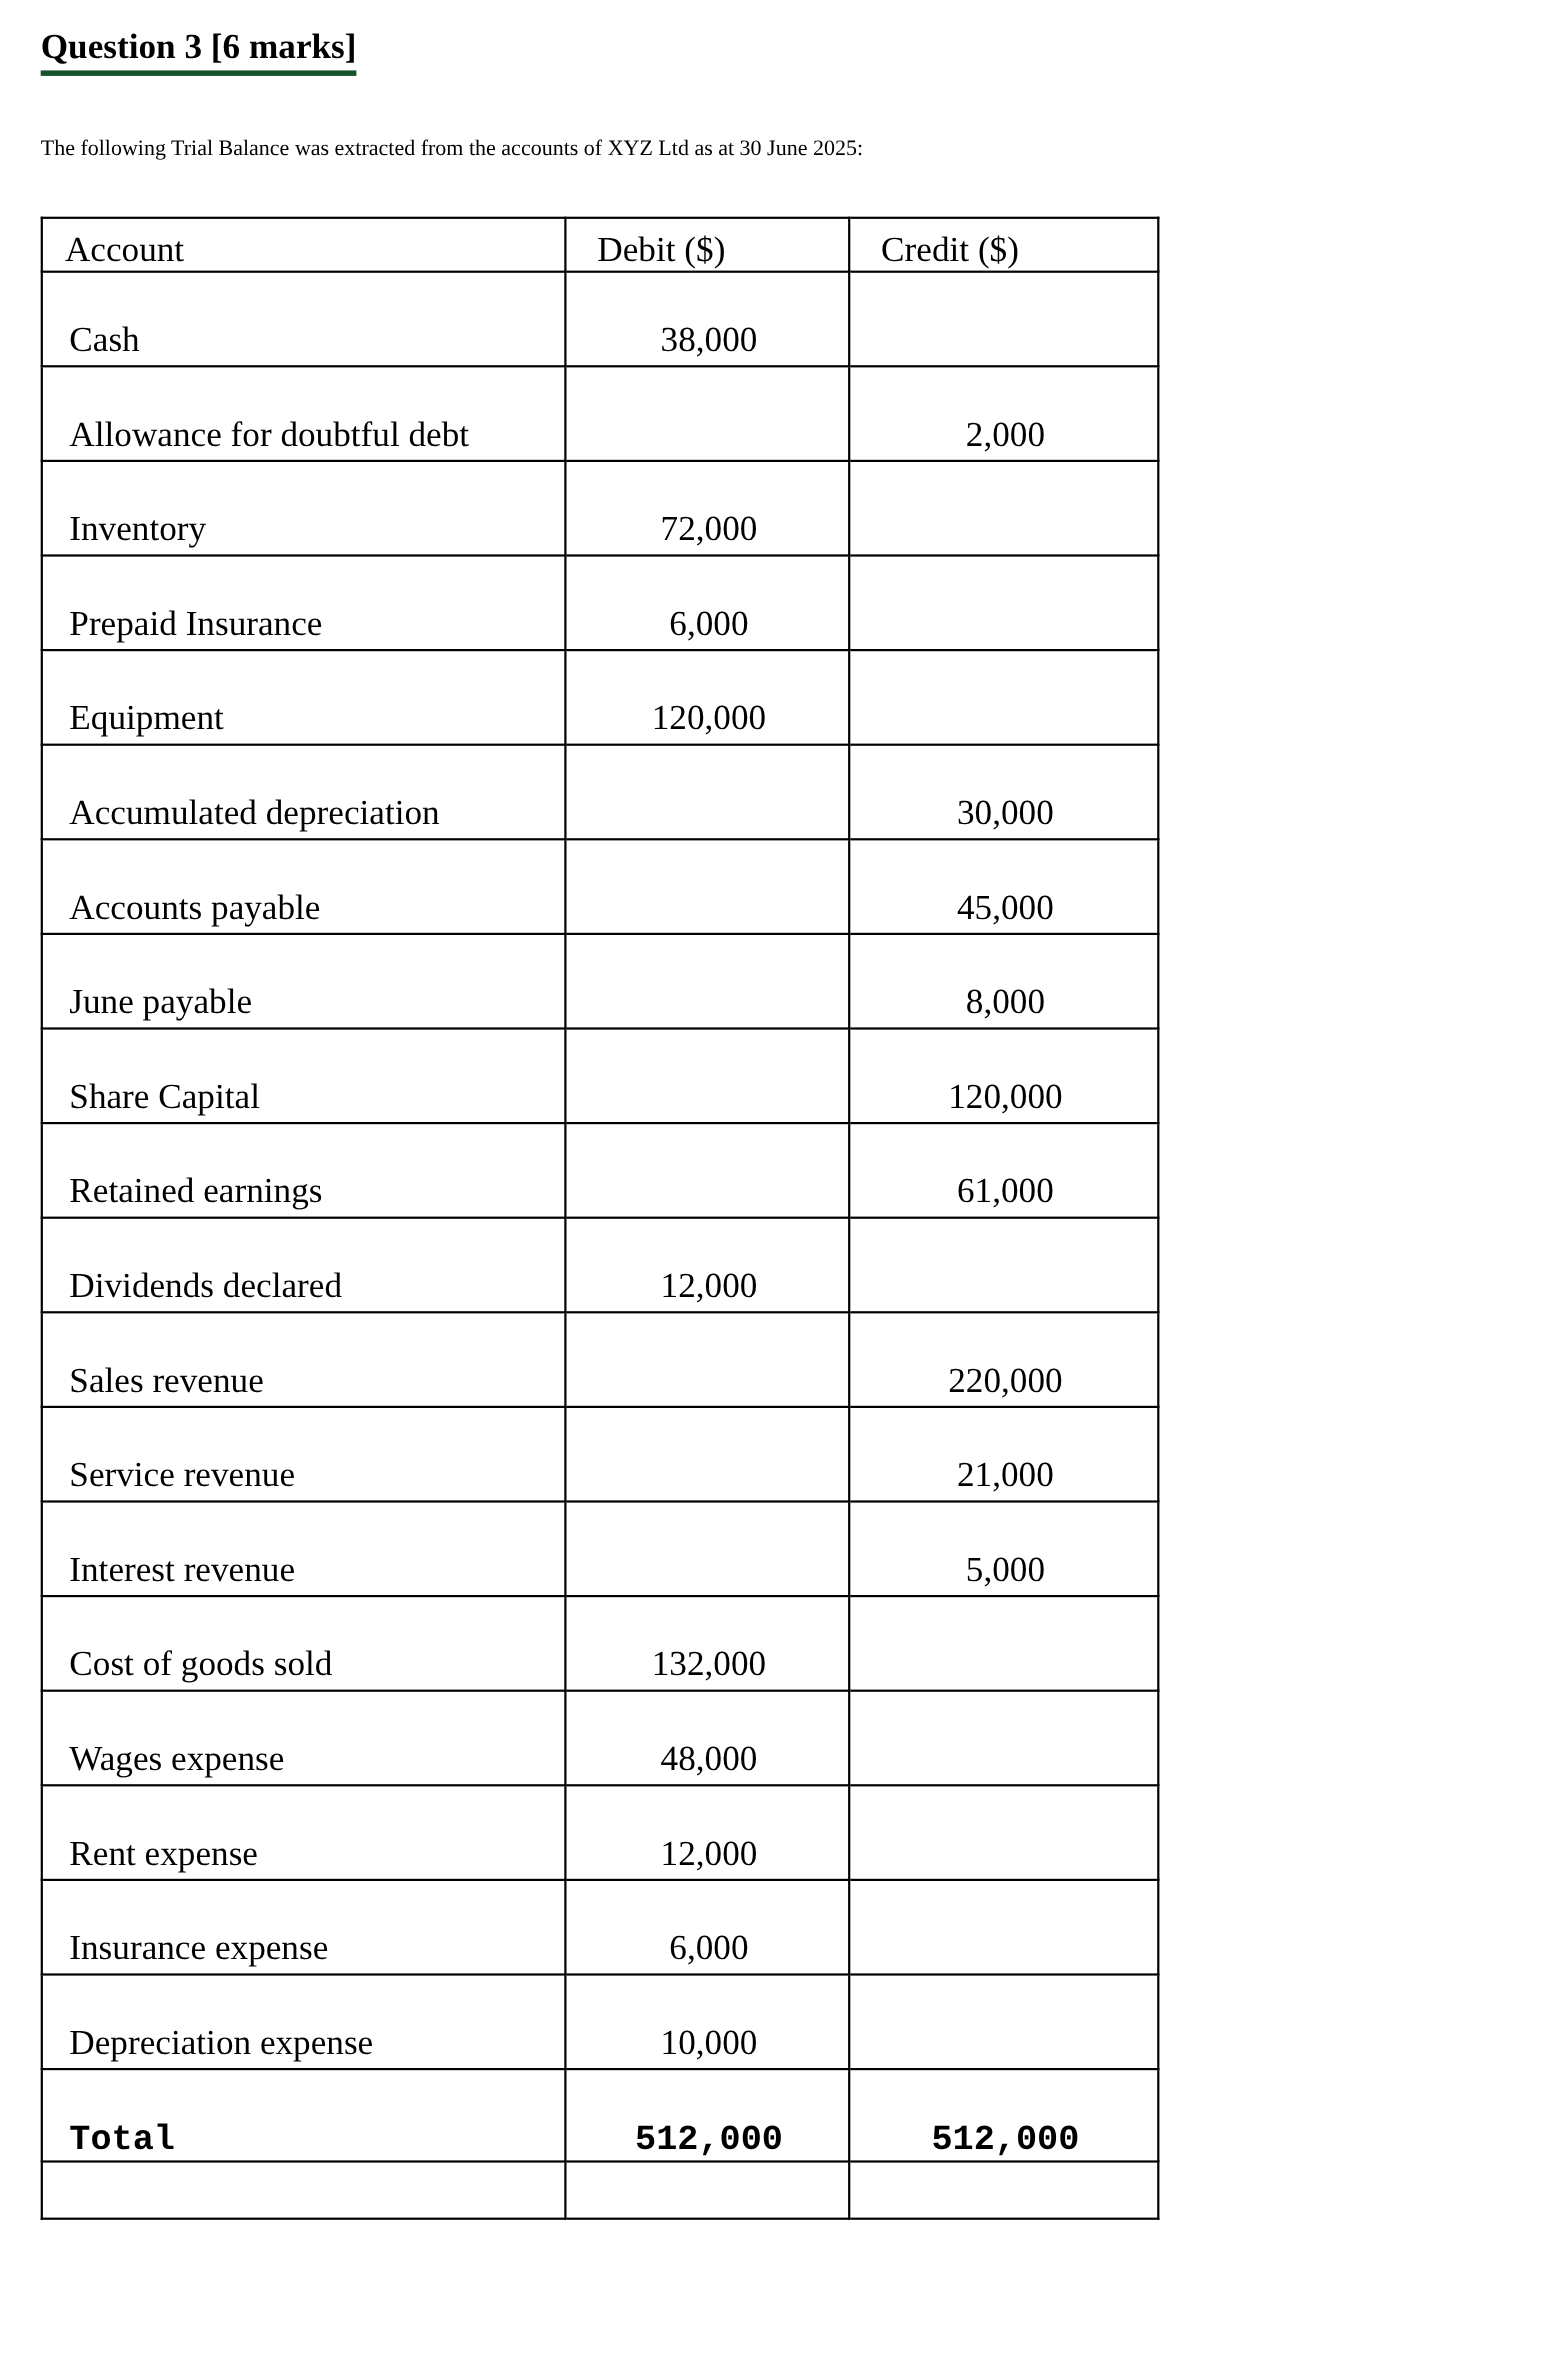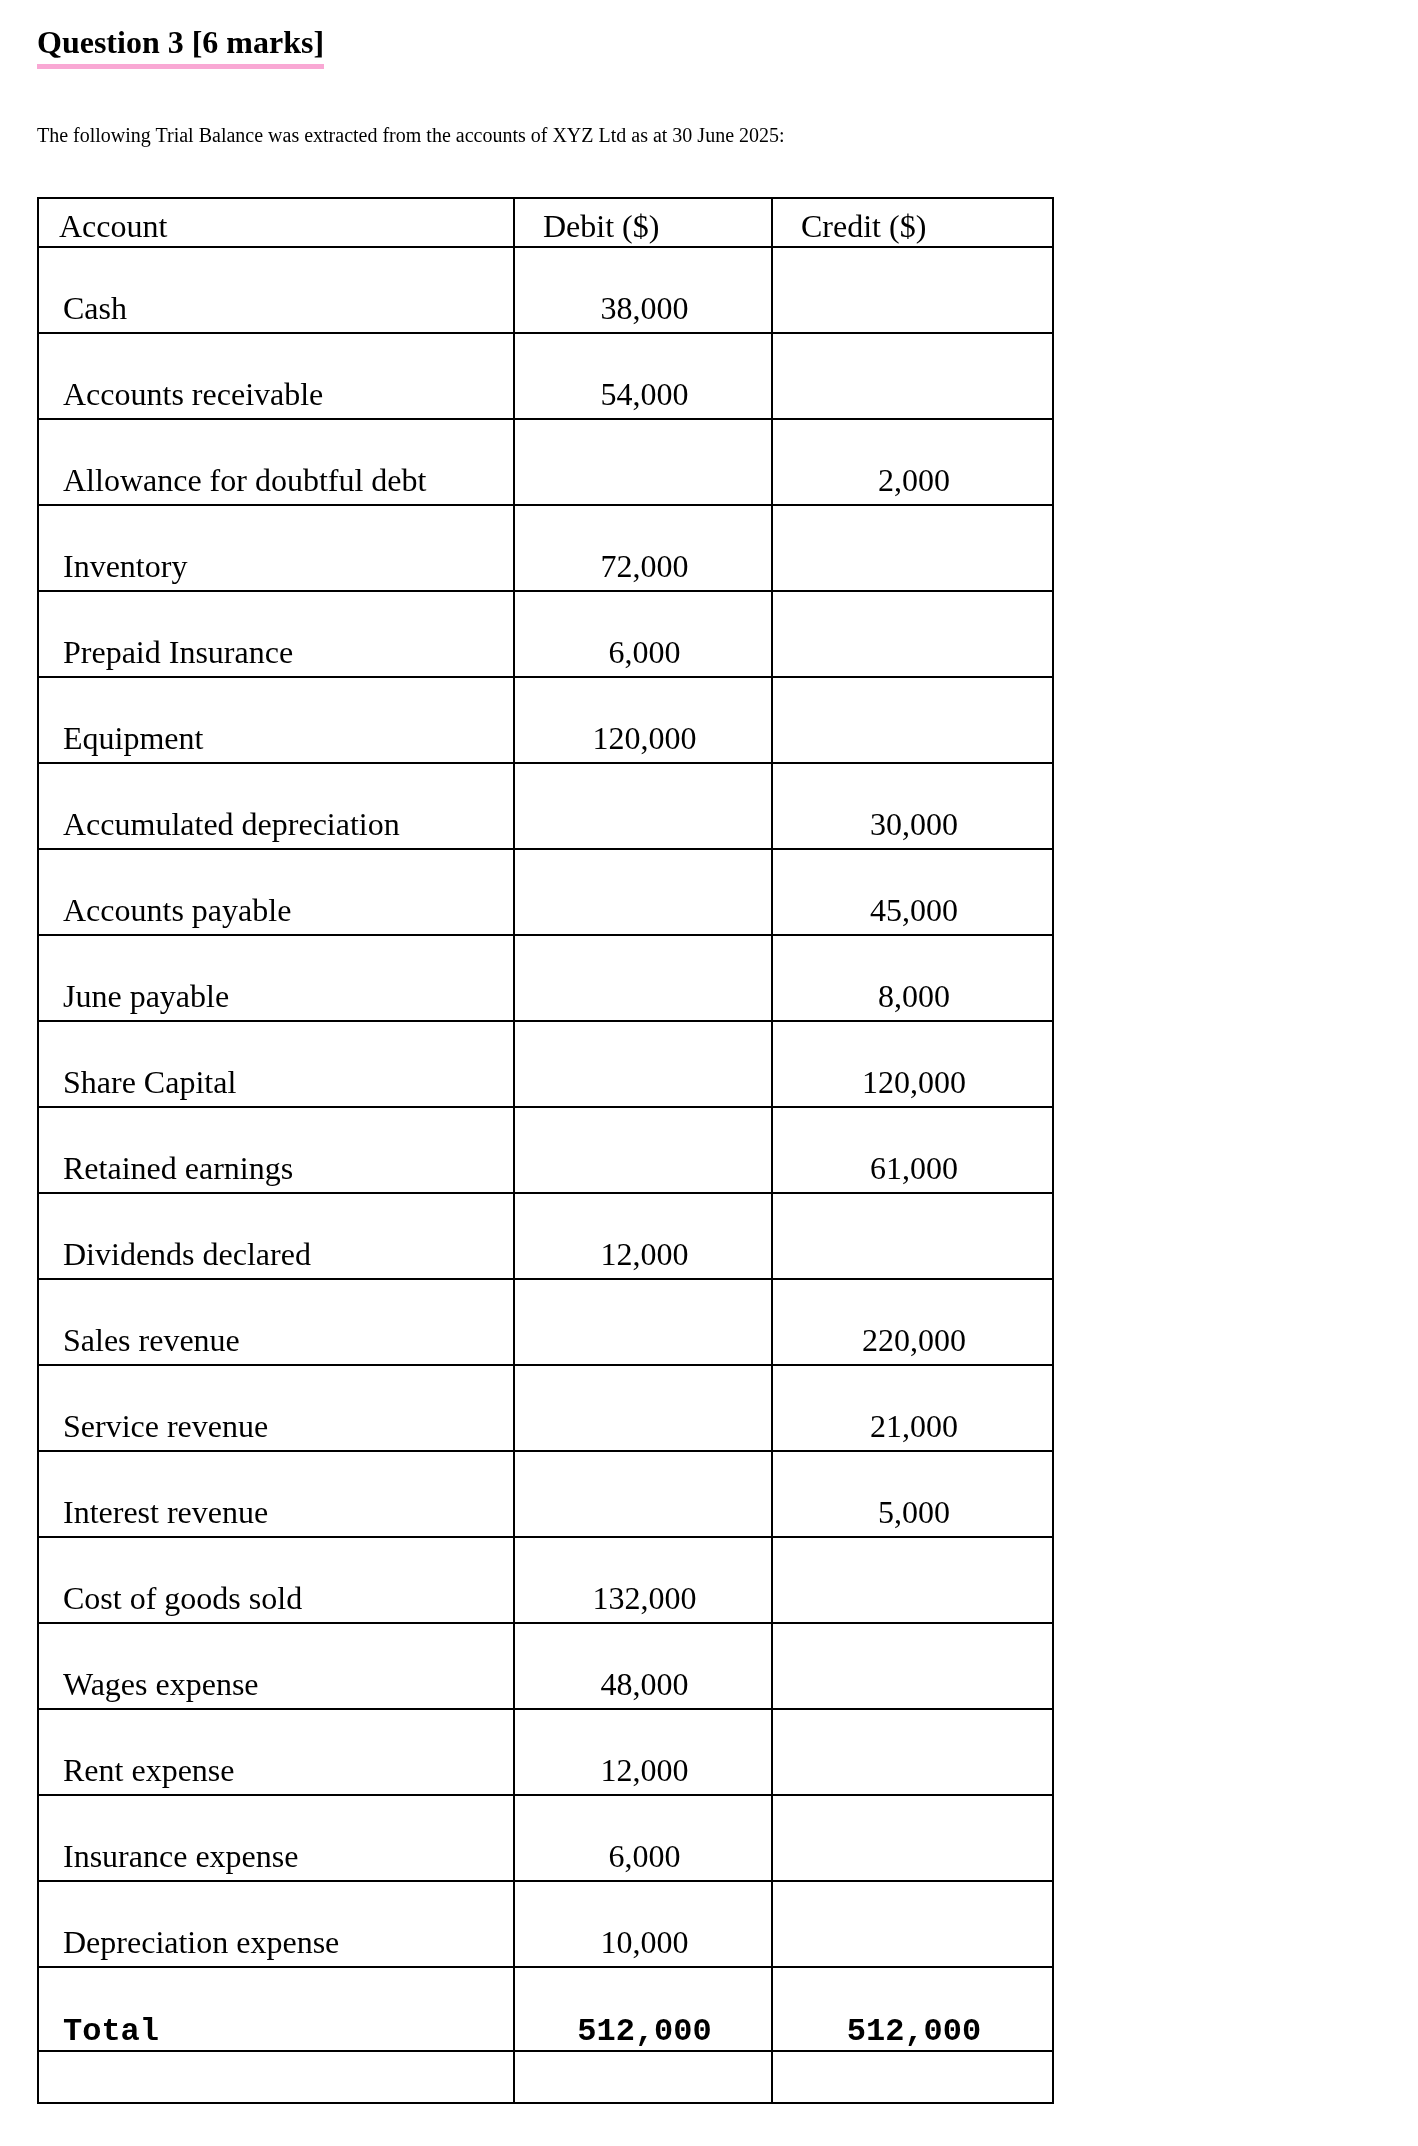--- a/index.html
+++ b/index.html
@@ -17,21 +17,21 @@
   .page {
     padding: 24px 0 0 37px;
   }
   .doc-title {
     display: inline-block;
     margin: 0;
     font-size: 32px;
     font-weight: bold;
     line-height: 37px;
     padding-bottom: 3px;
-    border-bottom: 5px solid #f9a8d4;
+    border-bottom: 5px solid #14532d;
   }
   .intro {
     margin: 47px 16px 0 0;
     font-size: 20px;
     line-height: 38px;
     white-space: nowrap;
     font-family: Liberation Serif, serif;
   }
   table.trial-balance {
     border-collapse: collapse;
@@ -104,25 +104,20 @@
         <th class="num-h">Credit ($)</th>
       </tr>
     </thead>
     <tbody>
       <tr>
         <td class="account">Cash</td>
         <td class="num">38,000</td>
         <td class="num"></td>
       </tr>
       <tr>
-        <td class="account">Accounts receivable</td>
-        <td class="num">54,000</td>
-        <td class="num"></td>
-      </tr>
-      <tr>
         <td class="account">Allowance for doubtful debt</td>
         <td class="num"></td>
         <td class="num">2,000</td>
       </tr>
       <tr>
         <td class="account">Inventory</td>
         <td class="num">72,000</td>
         <td class="num"></td>
       </tr>
       <tr>

